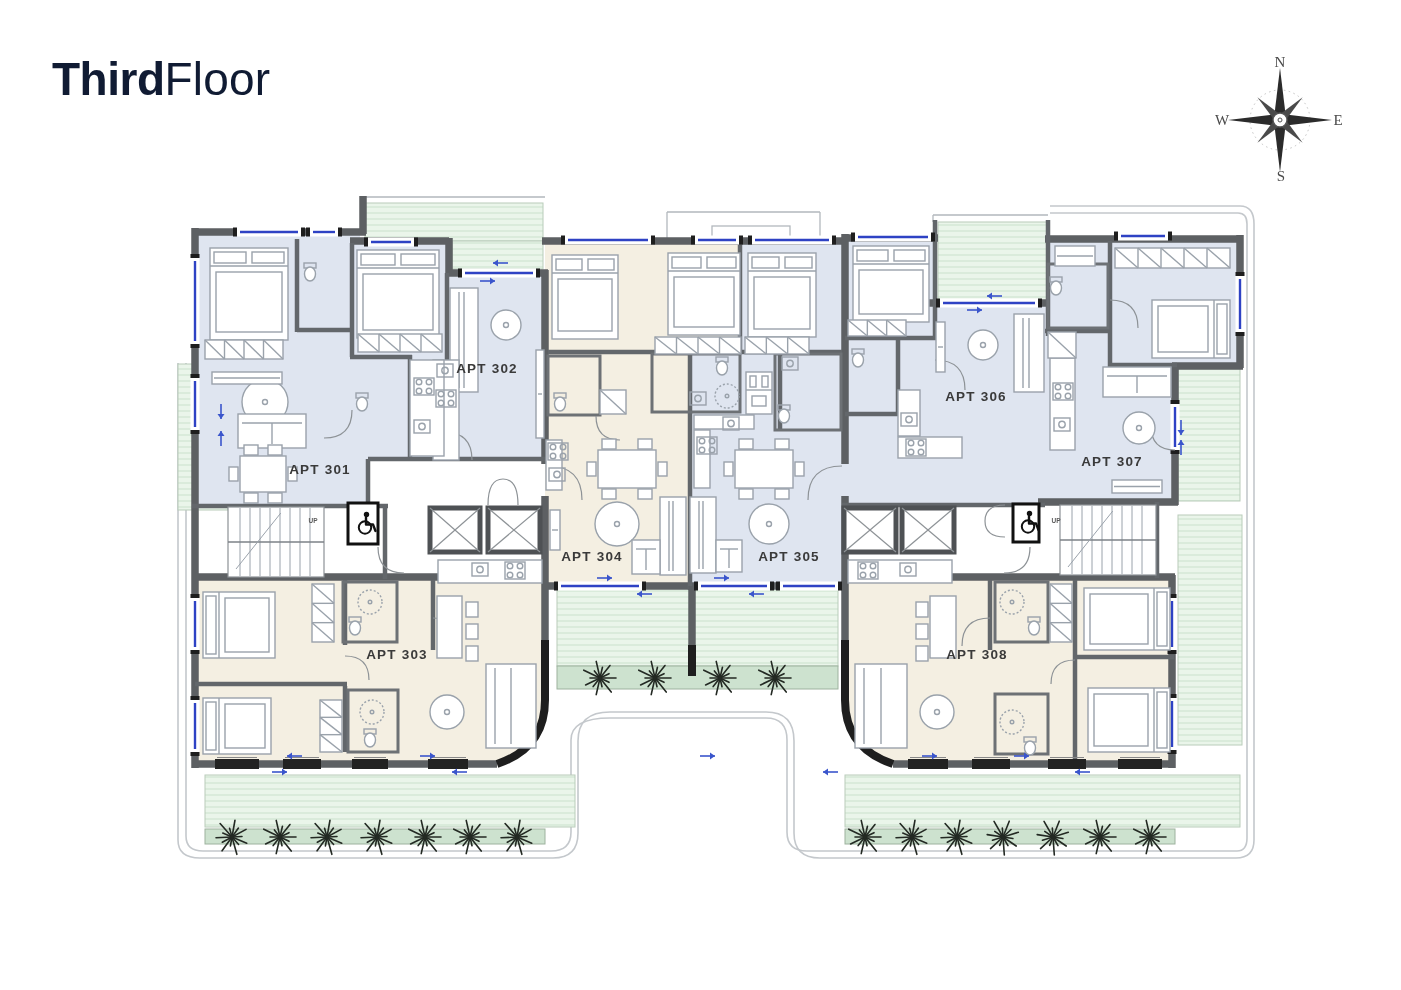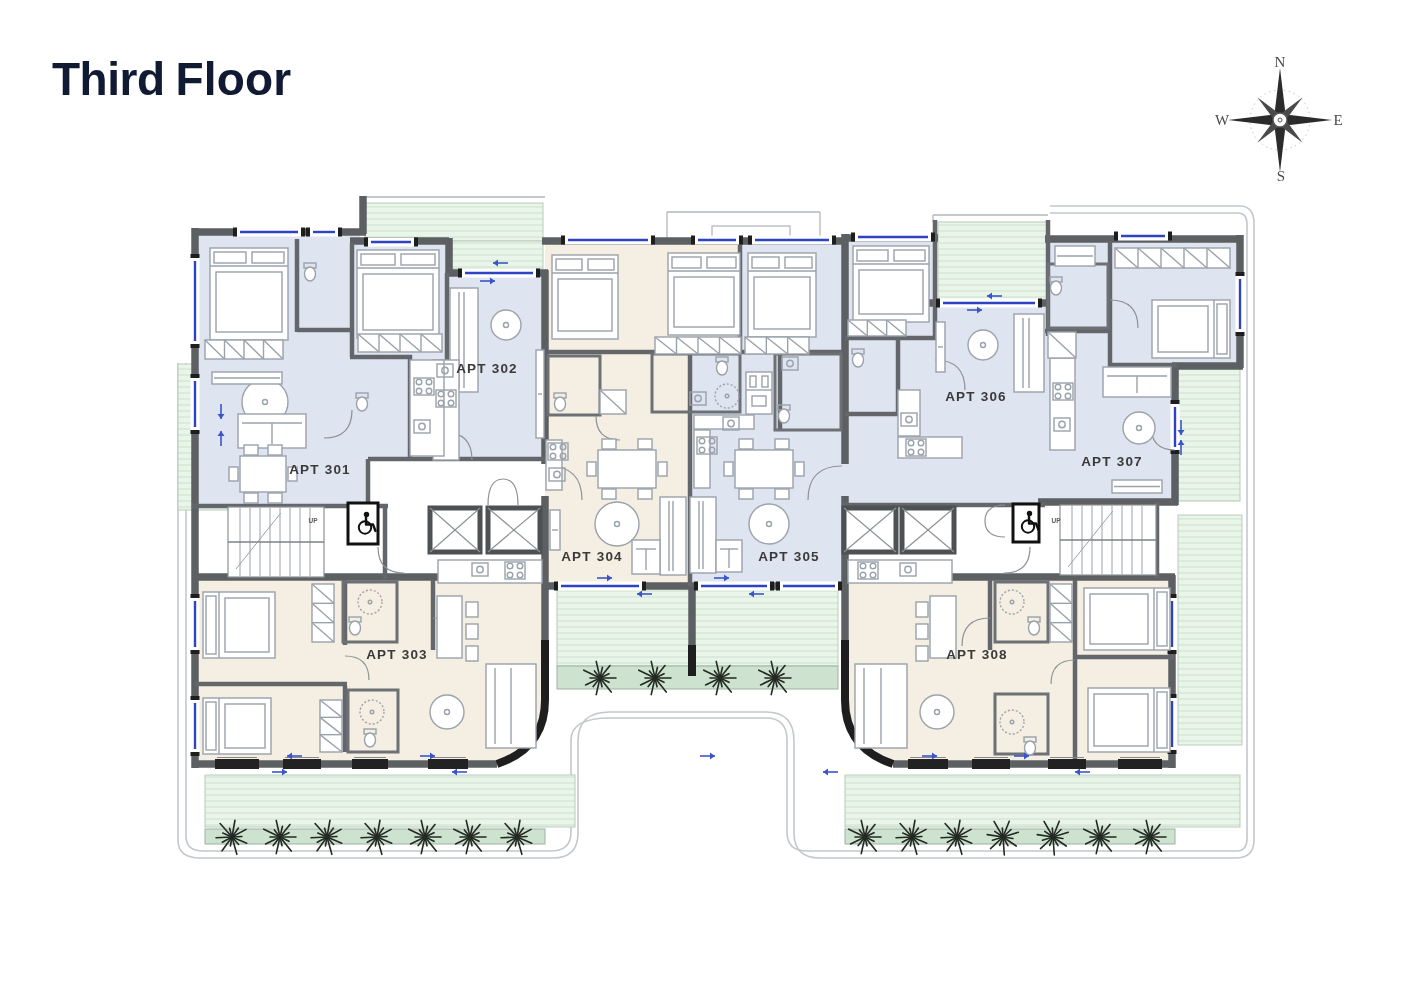--- a/index.html
+++ b/index.html
@@ -1,21 +1,21 @@
 <!DOCTYPE html>
 <html style="--wall: #5d6063; --wall_dark: #1e1e1e; --room_blue: #dfe5f0; --room_cream: #f4efe2; --terrace_green: #eaf5ea; --terrace_stripe: #d6e9d7; --planter_green: #cde2cf; --furniture_line: #9aa2ab; --window_blue: #2e42c4; --site_line: #c4c8cc; --label_color: #3a3a3a; --title_color: #101b33; --title-color: #101b33;"><head>
 <meta charset="utf-8">
 <style>
   html,body{margin:0;padding:0;background:#fff}
   .stage{position:relative;width:1401px;height:990px;background:#fff;overflow:hidden;
          font-family:"Liberation Sans",sans-serif}
   .page-title{position:absolute;left:52px;top:56px;font-size:46px;line-height:1;
               color:var(--title-color,#101b33);letter-spacing:.2px;white-space:nowrap}
   .page-title .t-bold{font-weight:700;letter-spacing:-.5px}
-  .page-title .t-reg{font-weight:700;margin-left:11px}
+  .page-title .t-reg{font-weight:400;}
   svg{position:absolute;left:0;top:0}
   .room-blue{fill:var(--room_blue,#dfe5f0)}
   .room-cream{fill:var(--room_cream,#f4efe2)}
   .terr{fill:url(#stripes);stroke:#b9ccba;stroke-width:1}
   .planter{fill:var(--planter_green,#cde2cf);stroke:#9db29e;stroke-width:1}
   .wall7{fill:none;stroke:var(--wall,#5d6063);stroke-width:7.5;stroke-linecap:butt}
   .wall5{fill:none;stroke:#63676b;stroke-width:4.5}
   .wall3{fill:none;stroke:#6d7175;stroke-width:3}
   .black8{fill:none;stroke:var(--wall_dark,#1e1e1e);stroke-width:8}
   .fline{fill:none;stroke:var(--furniture_line,#9aa2ab);stroke-width:1.4}

